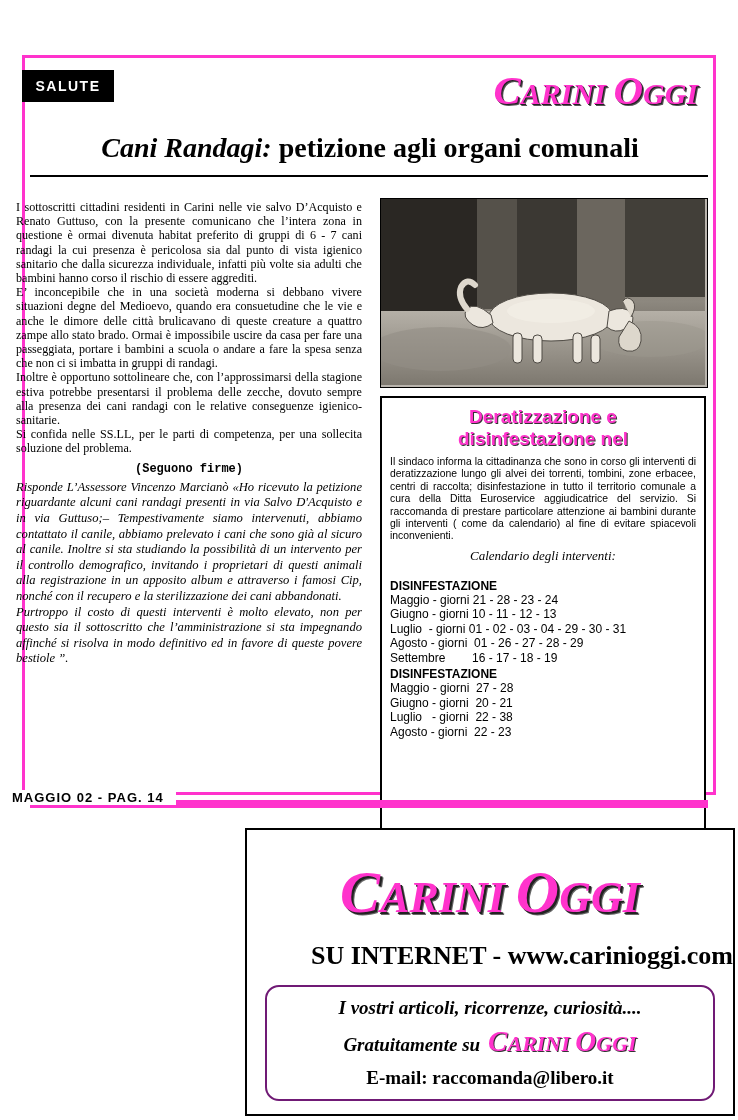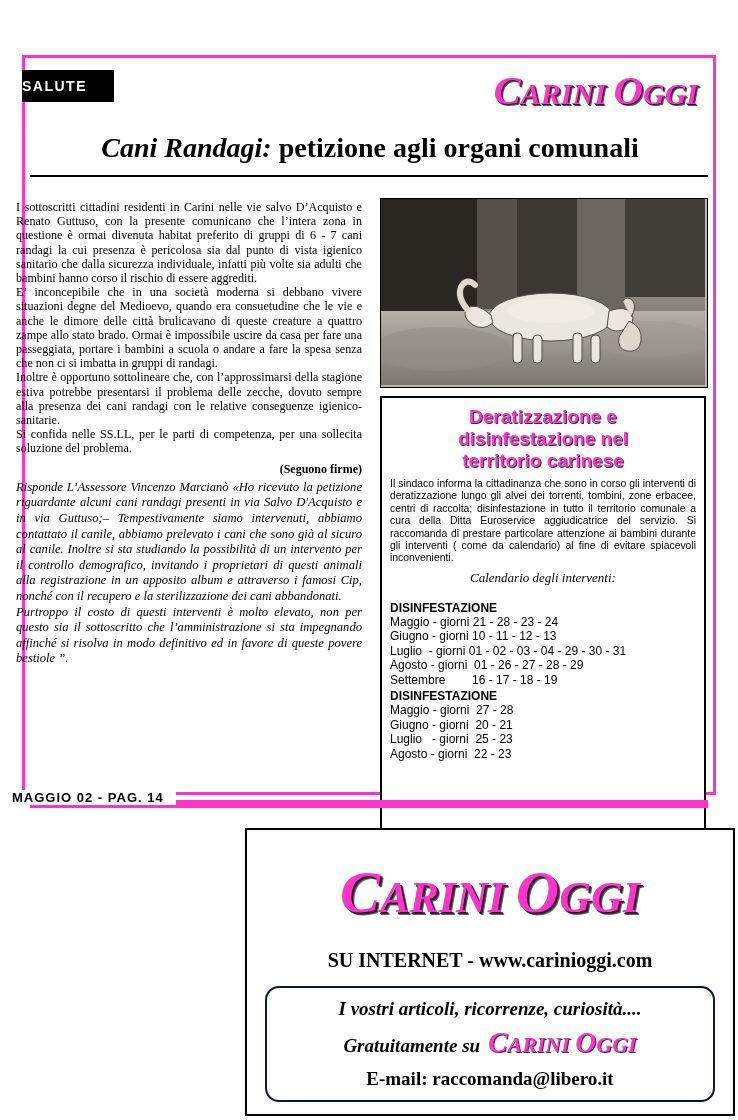--- a/index.html
+++ b/index.html
@@ -42,21 +42,21 @@
     width: 92px;
     height: 32px;
     background: #000000;
     color: #ffffff;
     font-family: "Liberation Sans", sans-serif;
     font-weight: bold;
     font-size: 14px;
     letter-spacing: 1.5px;
     display: flex;
     align-items: center;
-    justify-content: flex-start;
+    justify-content: center;
   }
   
   .masthead-small {
     position: absolute;
     right: 40px;
     top: 66px;
     font-family: "Liberation Serif", serif;
     font-style: italic;
     font-weight: bold;
     font-size: 30px;
@@ -102,25 +102,26 @@
     left: 16px;
     top: 200px;
     width: 346px;
     font-size: 12.1px;
     line-height: 14.2px;
     text-align: justify;
     color: #000;
   }
   .col-left p { margin: 0 0 0 0; }
   .seguono {
-    text-align: right;
+    text-align: center;
     font-weight: bold;
     font-size: 12px;
     margin-top: 6px;
     margin-bottom: 4px;
+    font-family: Liberation Mono, monospace;
   }
   .reply {
     font-style: italic;
     font-size: 12.6px;
     line-height: 15.6px;
     text-align: justify;
   }
   .reply p { margin: 0; }
 
   
@@ -229,30 +230,30 @@
     font-family: "Liberation Serif", serif;
     font-style: italic;
     font-weight: bold;
     font-size: 44px;
     color: #ff33cc;
     text-shadow: 2px 2px 0 #222, 3px 3px 0 #666;
     white-space: nowrap;
   }
   .ad-masthead .cap { font-size: 60px; }
   .ad-line {
-    text-align: center;
-    margin-top: 22px;
-    font-family: "Liberation Serif", serif;
-    font-weight: bold;
-    font-size: 20px;
+    text-align: right;
+    margin-top: 14px;
+    font-family: "Liberation Serif", serif;
+    font-weight: bold;
+    font-size: 26px;
     color: #000;
   }
   .ad-inner {
     margin: 14px 18px 0 18px;
-    border: 2px solid #0f172a;
+    border: 2px solid #701a75;
     border-radius: 14px;
     padding: 6px 8px 10px 8px;
     text-align: center;
   }
   .ad-inner .l1 {
     font-family: "Liberation Serif", serif;
     font-style: italic;
     font-weight: bold;
     font-size: 19px;
     color: #000;
@@ -357,36 +358,35 @@
       </g>
       <path d="M86 110 q-10 -12 -6 -22 q6 -10 14 -2" fill="none" stroke="#ded8cd" stroke-width="6" stroke-linecap="round"></path>
       <ellipse cx="170" cy="112" rx="44" ry="12" fill="#f6f2ea" opacity="0.55"></ellipse>
     </svg>
   </div>
 
   <div class="ratti-box">
     <div class="ratti-title">
       <div>Deratizzazione e</div>
       <div>disinfestazione nel</div>
-      <div>territorio carinese</div>
     </div>
     <div class="ratti-body">Il sindaco informa la cittadinanza che sono in corso gli interventi di deratizzazione lungo gli alvei dei torrenti, tombini, zone erbacee, centri di raccolta; disinfestazione in tutto il territorio comunale a cura della Ditta Euroservice aggiudicatrice del servizio. Si raccomanda di prestare particolare attenzione ai bambini durante gli interventi ( come da calendario) al fine di evitare spiacevoli inconvenienti.</div>
     <div class="cal-head">Calendario degli interventi:</div>
 
     <div class="cal-sec">DISINFESTAZIONE</div>
     <div class="cal-row">Maggio - giorni 21 - 28 - 23 - 24</div>
     <div class="cal-row">Giugno - giorni 10 - 11 - 12 - 13</div>
     <div class="cal-row">Luglio  - giorni 01 - 02 - 03 - 04 - 29 - 30 - 31</div>
     <div class="cal-row">Agosto - giorni  01 - 26 - 27 - 28 - 29</div>
     <div class="cal-row">Settembre        16 - 17 - 18 - 19</div>
 
     <div class="cal-sec">DISINFESTAZIONE</div>
     <div class="cal-row">Maggio - giorni  27 - 28</div>
     <div class="cal-row">Giugno - giorni  20 - 21</div>
-    <div class="cal-row">Luglio   - giorni  25 - 23</div>
+    <div class="cal-row">Luglio   - giorni  22 - 38</div>
     <div class="cal-row">Agosto - giorni  22 - 23</div>
   </div>
 
   <div class="footer-rule"></div>
   <div class="footer-text">
     <span>MAGGIO 02 - PAG. 14</span>
   </div>
 
   <div class="ad-box">
     <div class="ad-masthead">

